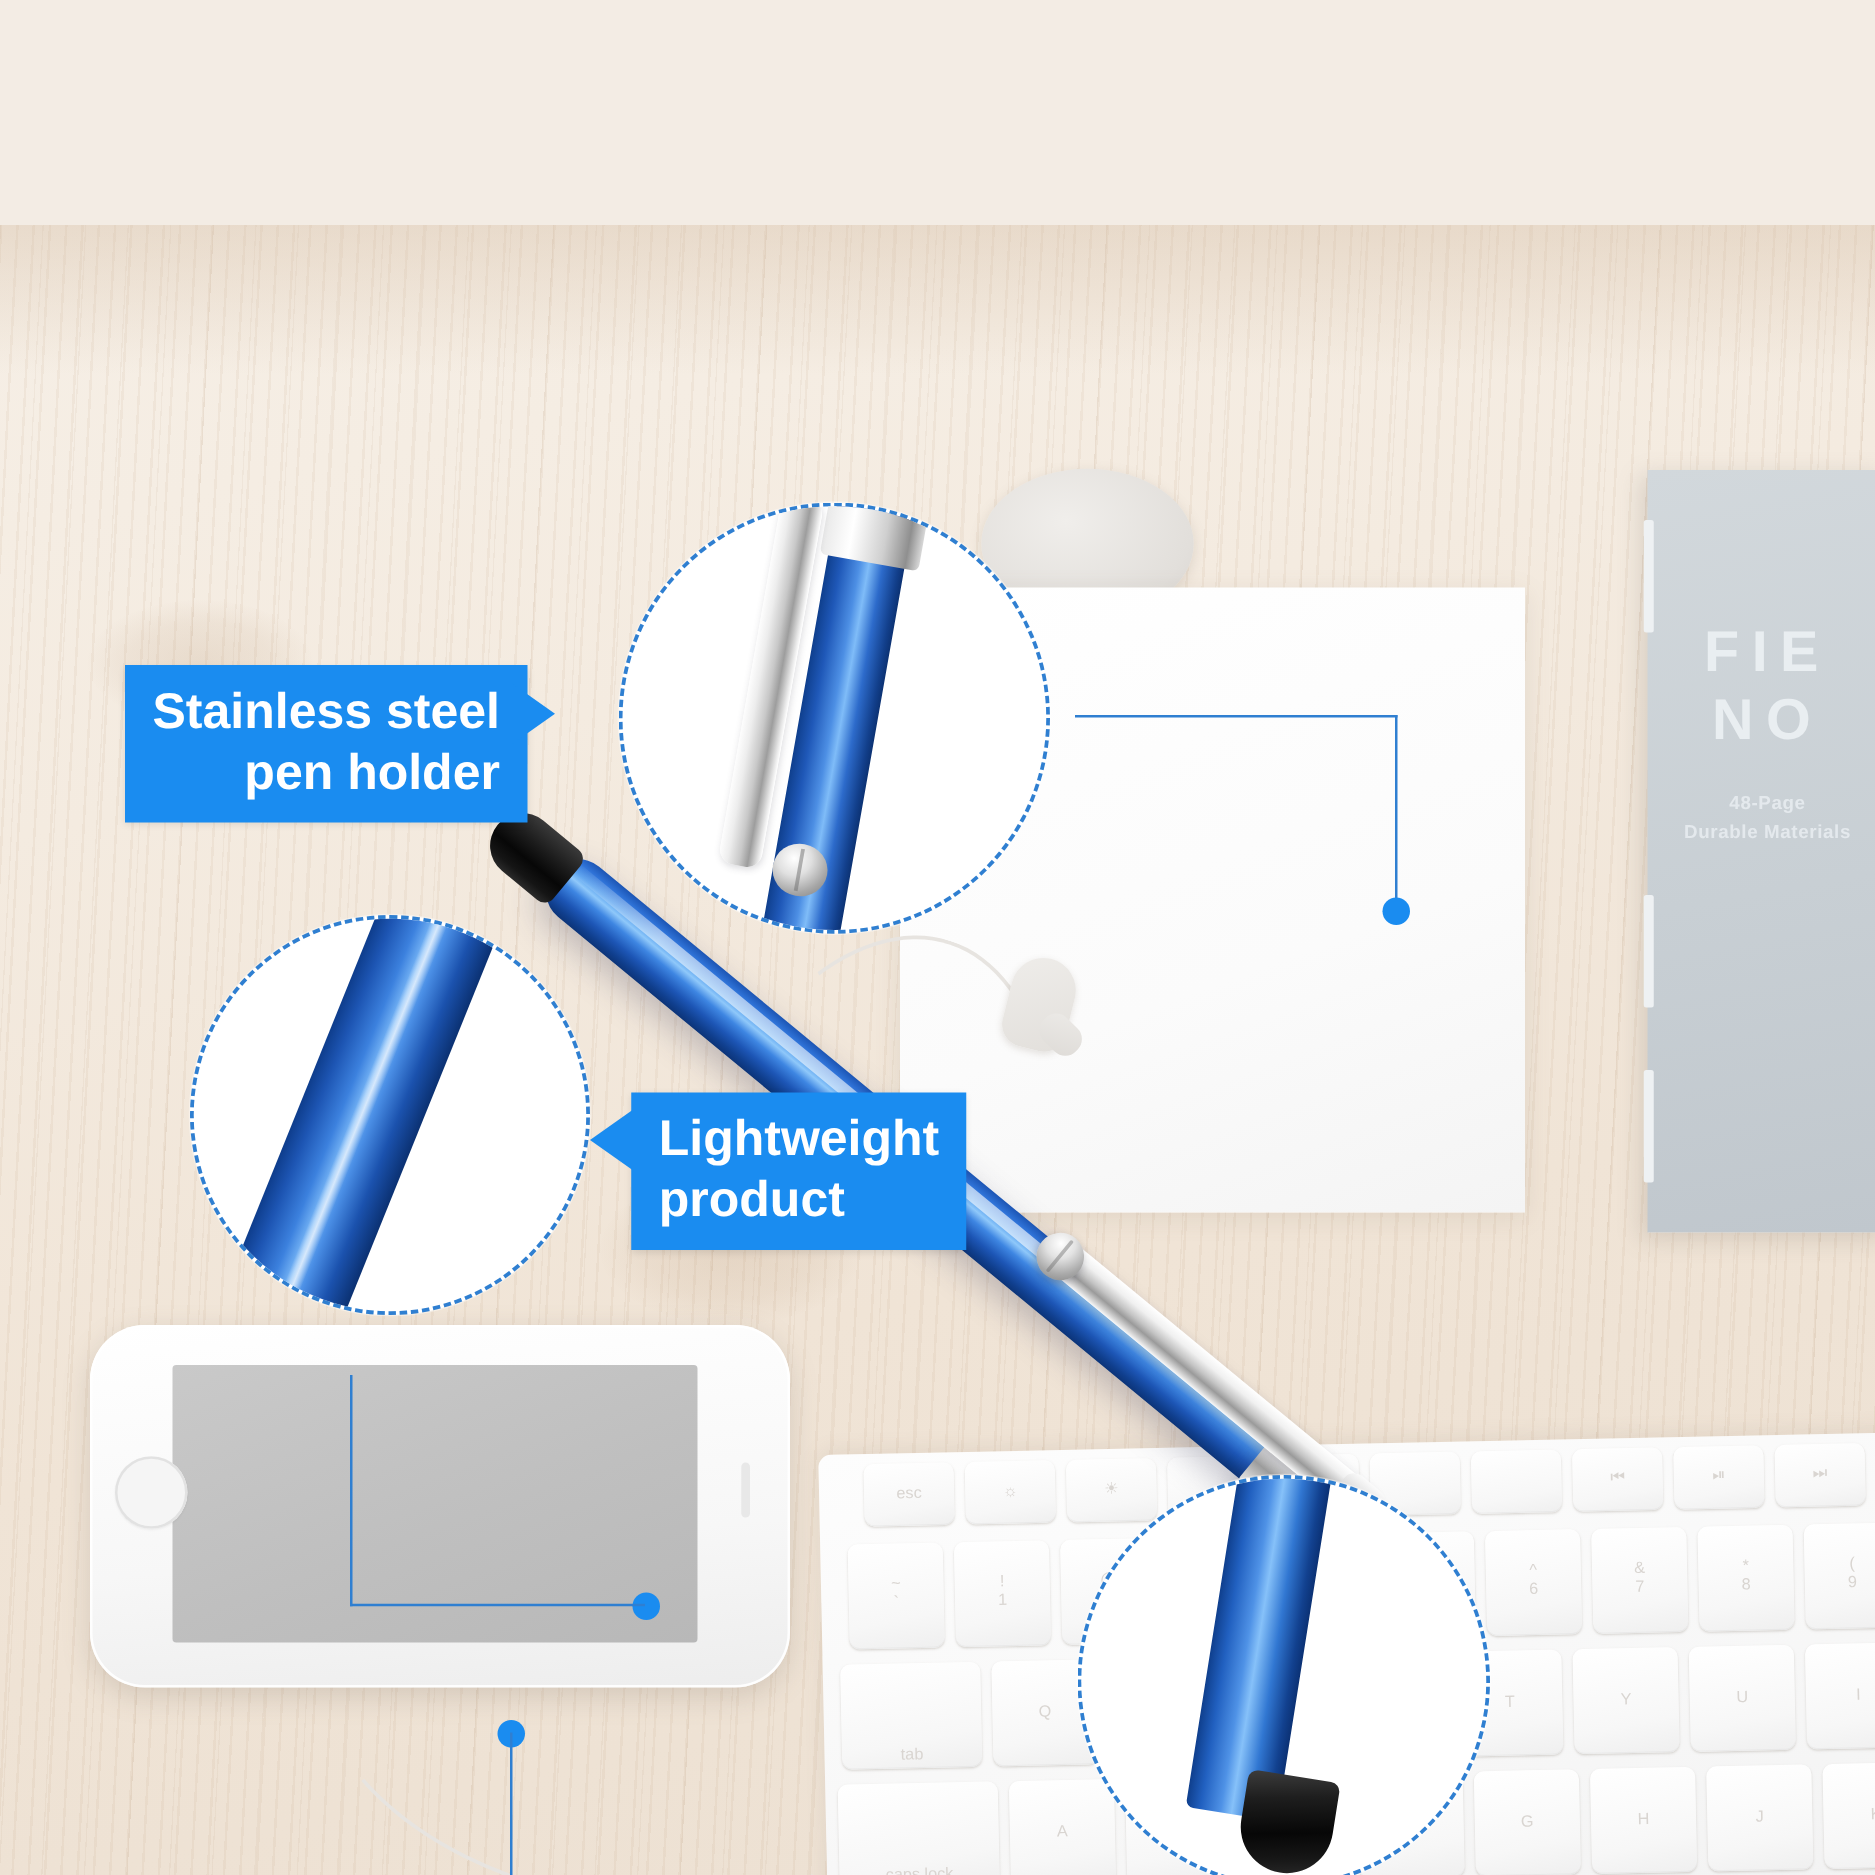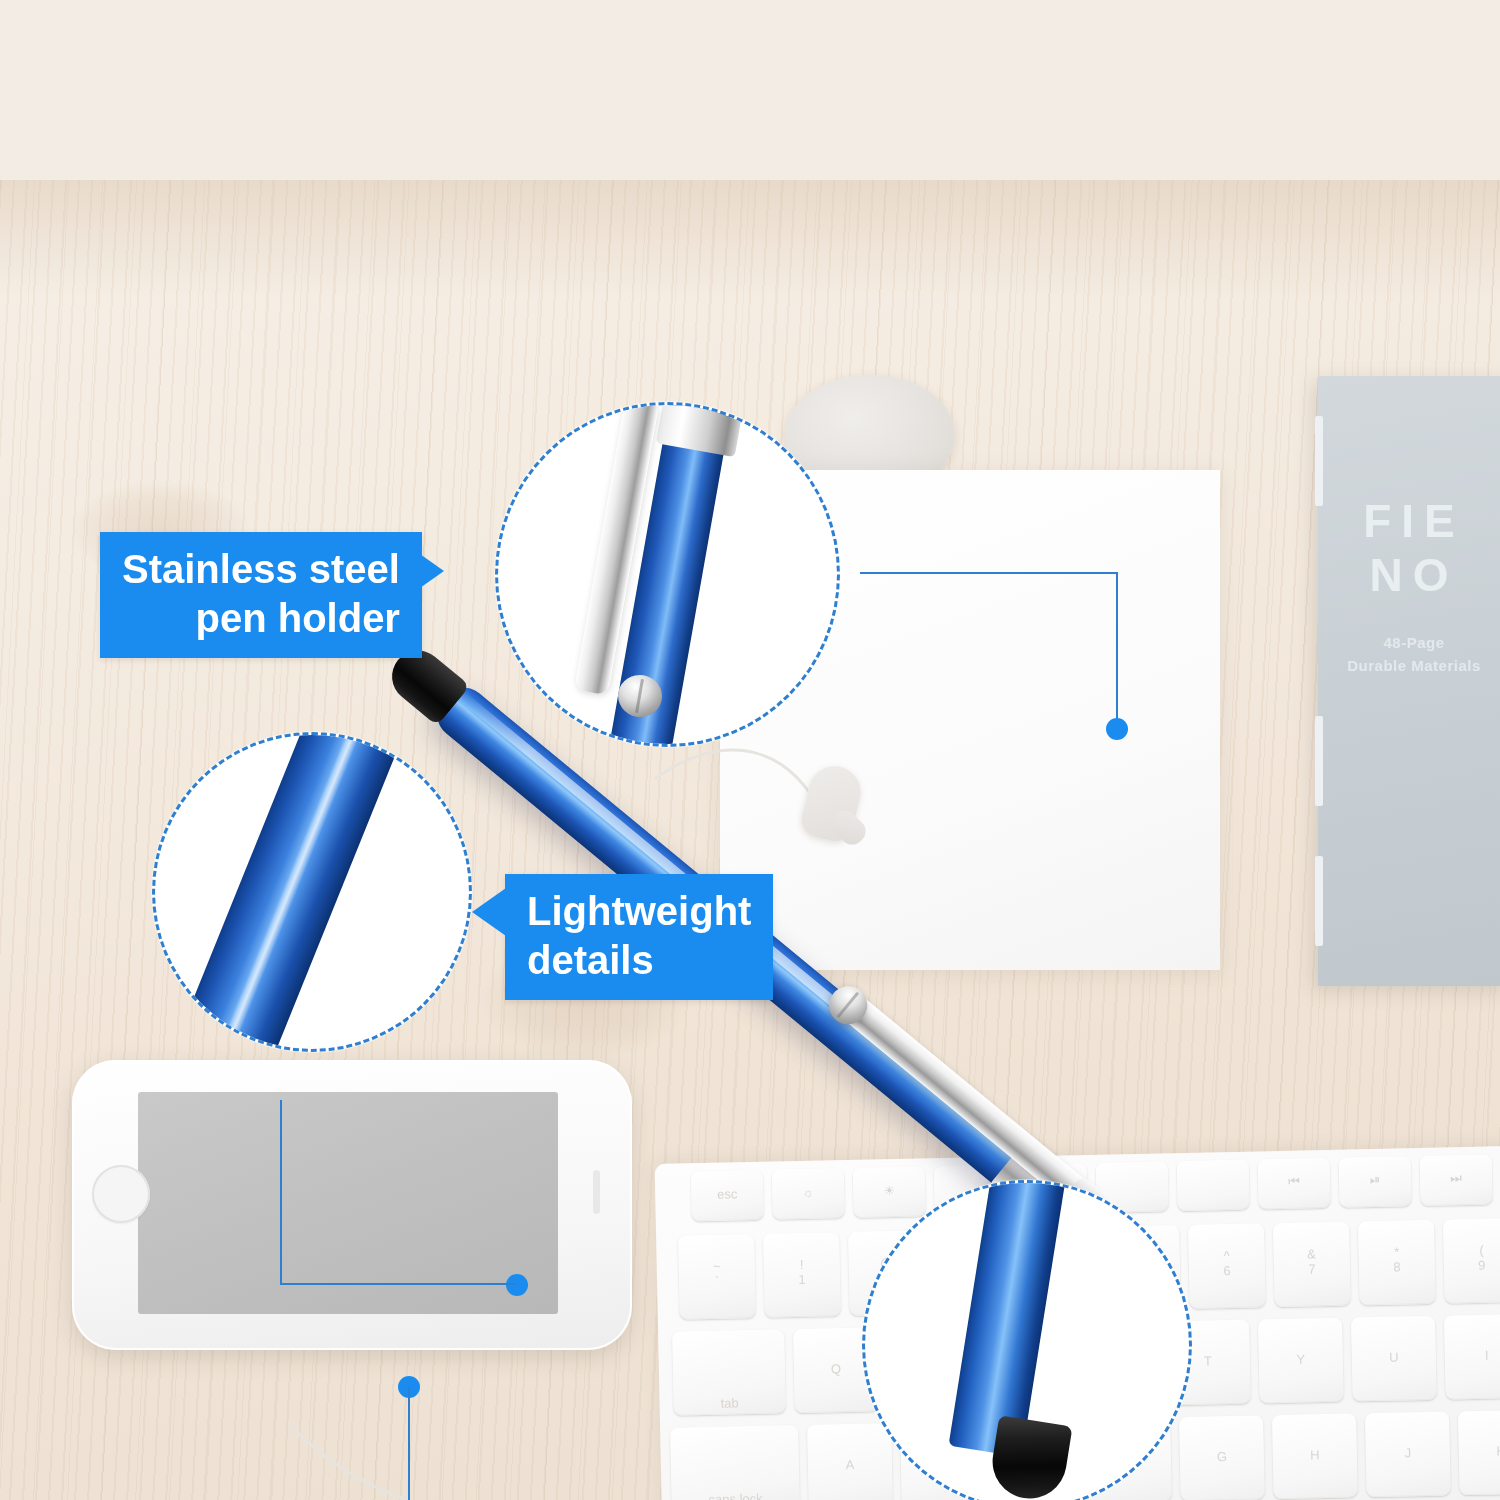--- a/index.html
+++ b/index.html
@@ -549,18 +549,18 @@
         <div class="t-barrel"></div>
         <div class="t-rubber"></div>
       </div>
     </div>
 
     <div class="label" id="lbl-steel">Stainless steel
 pen holder</div>
     <div class="tri right" id="tri-steel"></div>
 
     <div class="label" id="lbl-alu">Lightweight
-details</div>
+product</div>
     <div class="tri left" id="tri-alu"></div>
 
   </div>
 
 </div>
 
 </body></html>

